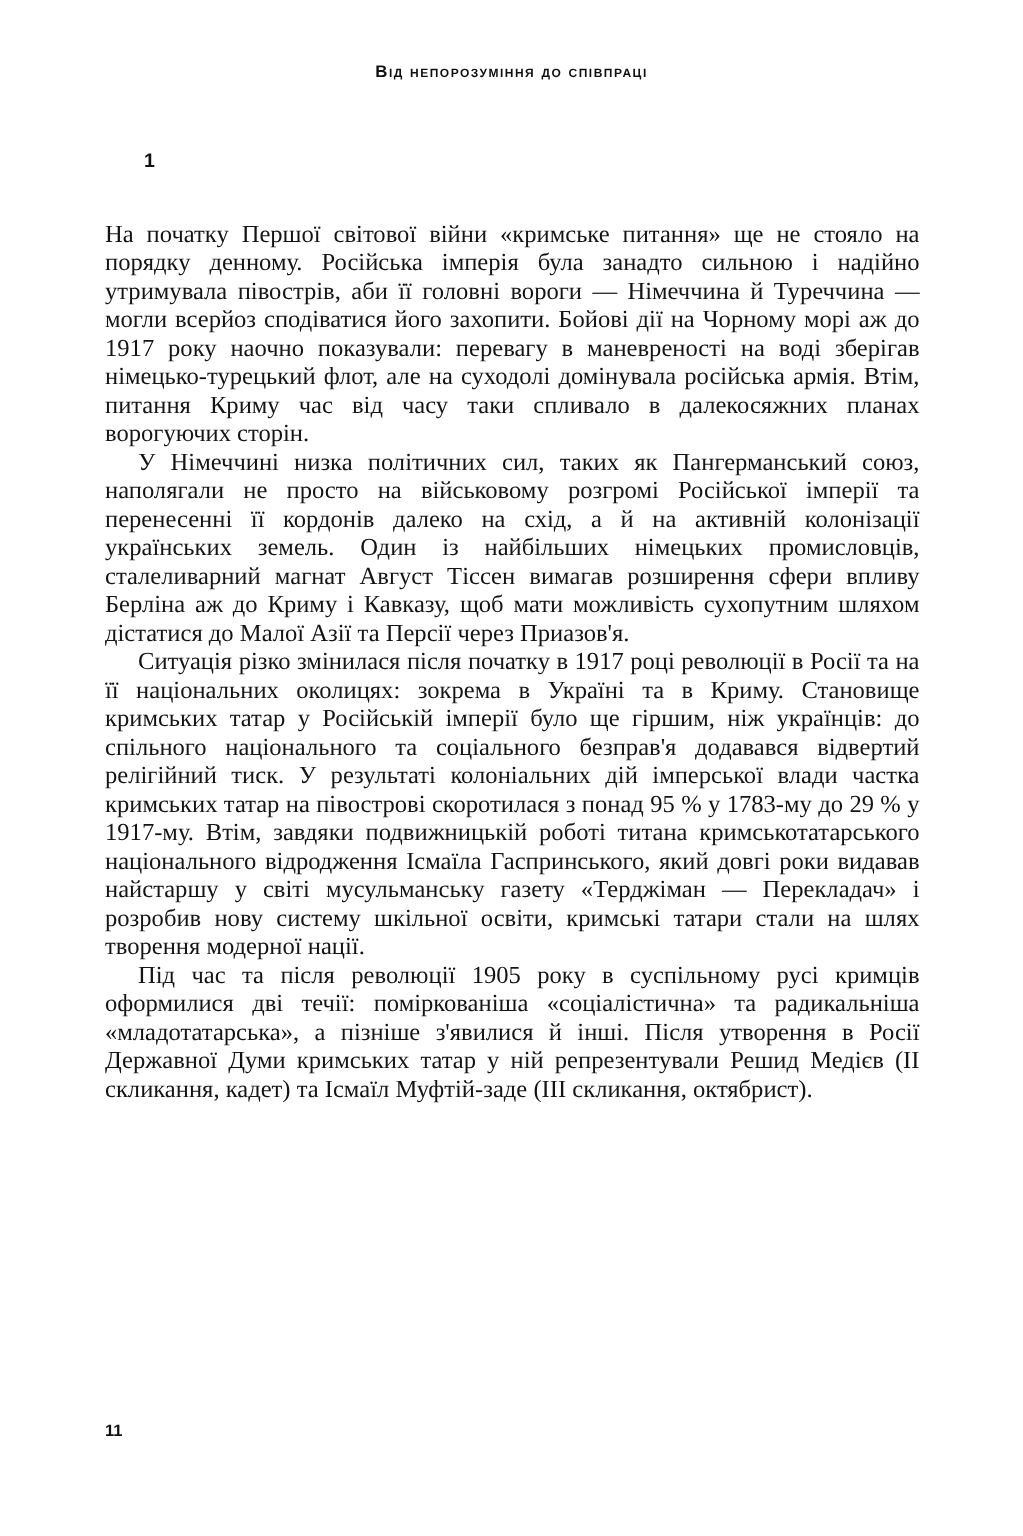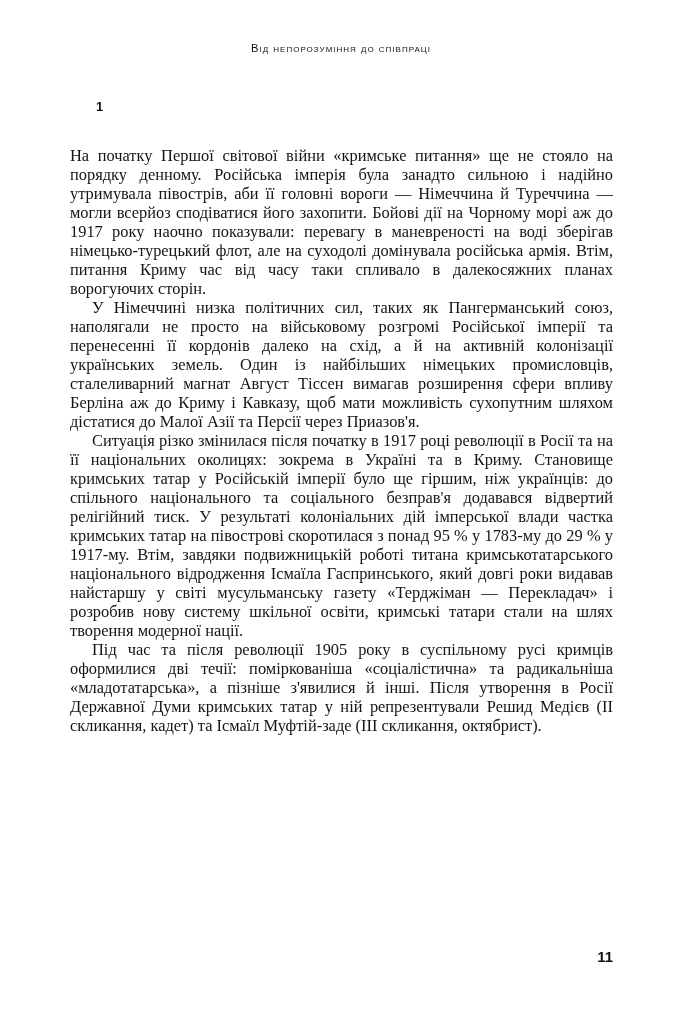--- a/index.html
+++ b/index.html
@@ -26,21 +26,21 @@
 
   
   .running-head {
     position: absolute;
     top: 42px;
     left: 70px;
     width: 542px;
     text-align: center;
     font-family: "Liberation Sans", "DejaVu Sans", sans-serif;
     font-size: 11.2px;
-    font-weight: 400;
+    font-weight: 700;
     letter-spacing: 0.09em;
     color: #111;
     font-variant: small-caps;
     text-transform: lowercase;
     white-space: nowrap;
   }
   .running-head::first-letter {
     text-transform: uppercase;
   }
 
@@ -78,23 +78,23 @@
   .para.first {
     text-indent: 0;
   }
 
   
   .folio {
     position: absolute;
     top: 948px;
     left: 70px;
     width: 543px;
-    text-align: right;
+    text-align: left;
     font-family: "Liberation Sans", "DejaVu Sans", sans-serif;
-    font-size: 15px;
+    font-size: 11px;
     font-weight: 700;
     color: #111;
   }
 </style>
 </head>
 <body>
 
 <div class="page">
 
   <div class="running-head">Від непорозуміння до співпраці</div>

